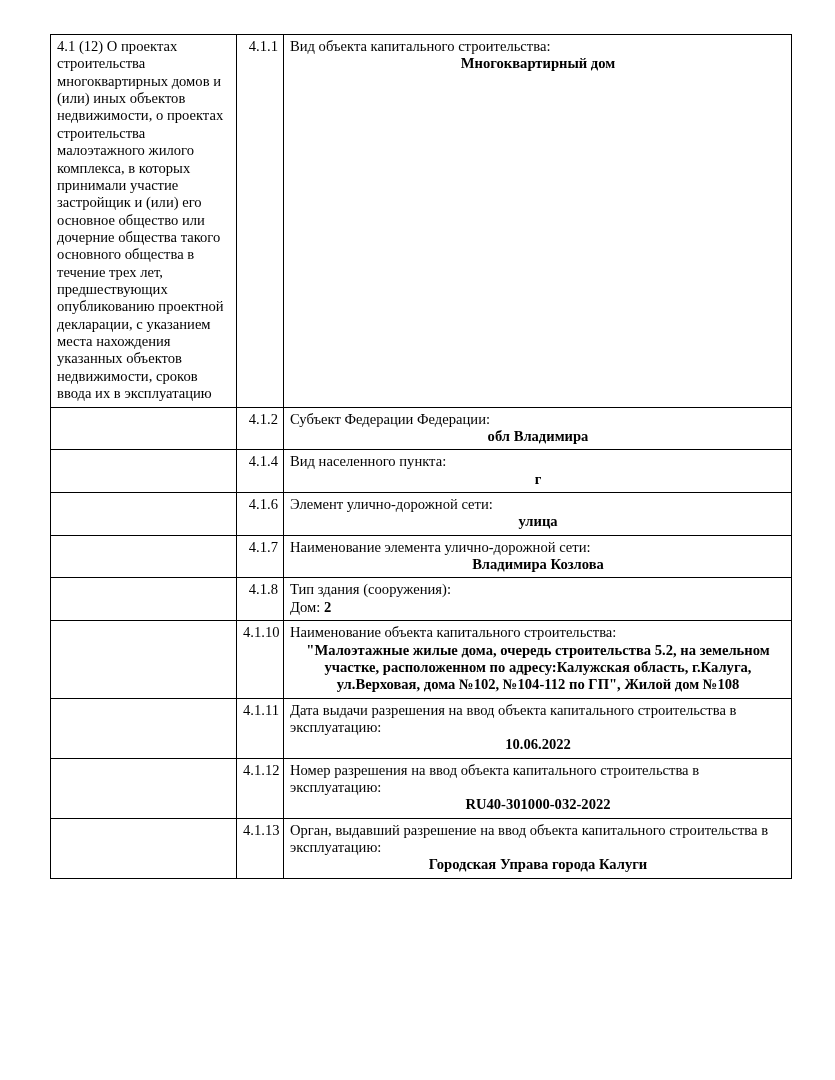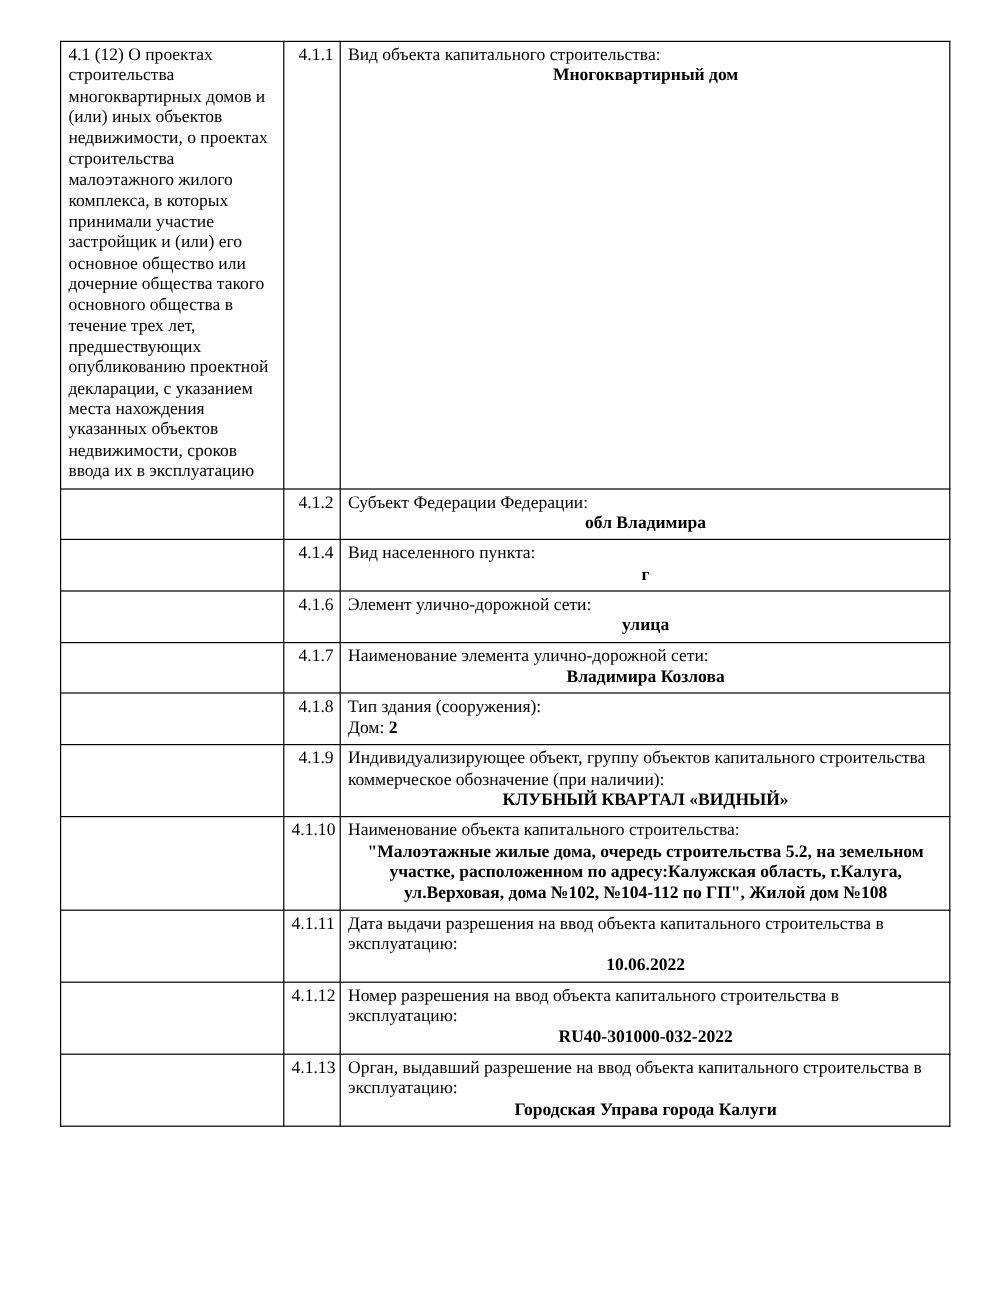--- a/index.html
+++ b/index.html
@@ -125,28 +125,20 @@
 
       <tr>
         <td class="empty-cell">&nbsp;</td>
         <td class="code">4.1.8</td>
         <td class="content">
           <span class="lbl">Тип здания (сооружения):</span>
           <span class="lbl"><span>Дом: </span><span class="inline-val">2</span></span>
         </td>
       </tr>
 
-      <tr>
-        <td class="empty-cell">&nbsp;</td>
-        <td class="code">4.1.9</td>
-        <td class="content">
-          <span class="lbl">Индивидуализирующее объект, группу объектов капитального строительства коммерческое обозначение (при наличии):</span>
-          <span class="val">КЛУБНЫЙ КВАРТАЛ «ВИДНЫЙ»</span>
-        </td>
-      </tr>
 
       <tr>
         <td class="empty-cell">&nbsp;</td>
         <td class="code">4.1.10</td>
         <td class="content">
           <span class="lbl">Наименование объекта капитального строительства:</span>
           <span class="val">"Малоэтажные жилые дома, очередь строительства 5.2, на земельном участке, расположенном по адресу:Калужская область, г.Калуга, ул.Верховая, дома №102, №104-112 по ГП", Жилой дом №108</span>
         </td>
       </tr>
 

